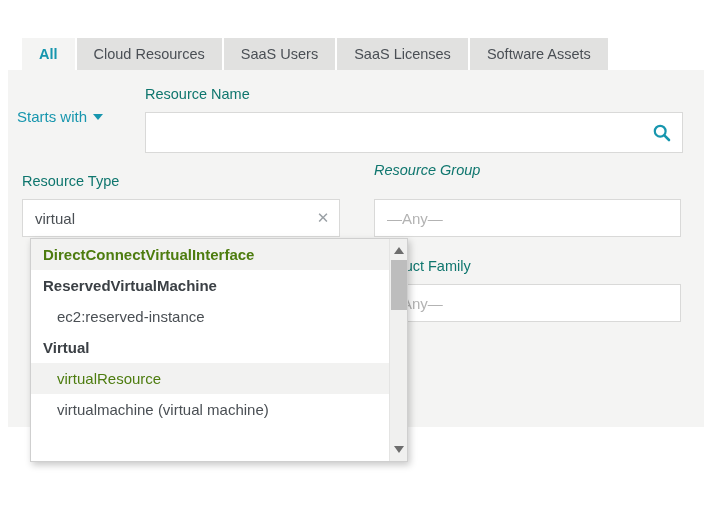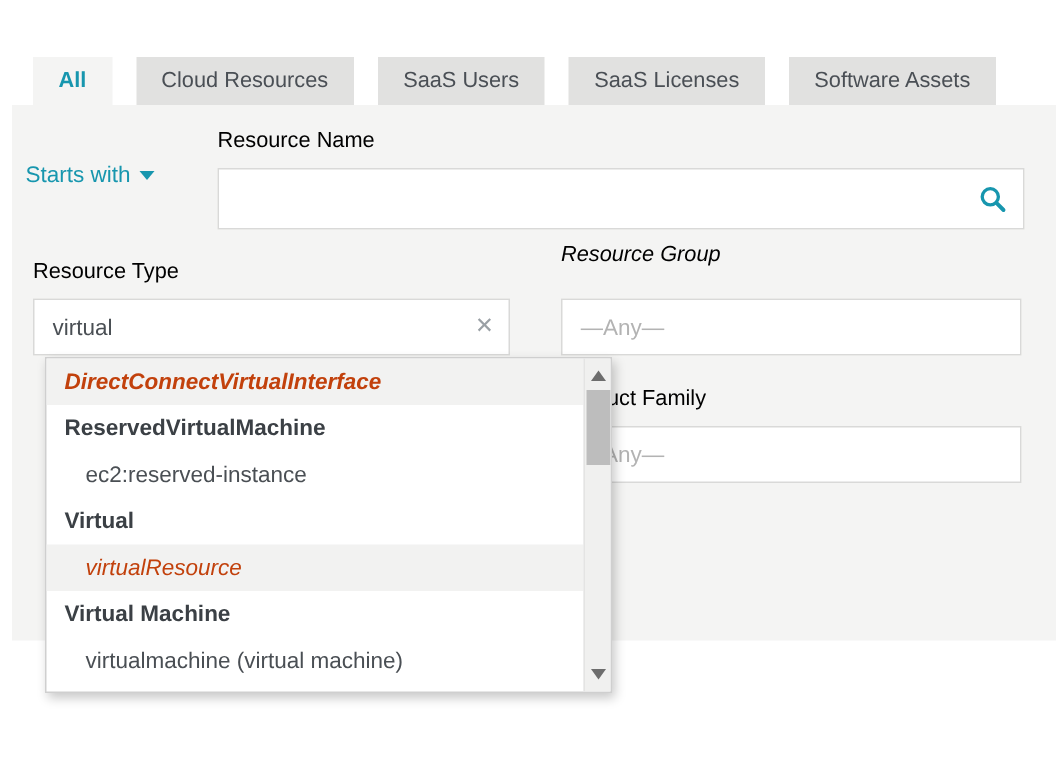--- a/index.html
+++ b/index.html
@@ -2,29 +2,29 @@
 <html><head>
 <meta charset="utf-8">
 <style>
   * { margin:0; padding:0; box-sizing:border-box; }
   html,body { background:#ffffff; }
   .page {
     position:relative; width:704px; height:512px; overflow:hidden;
     background:#ffffff; font-family:"Liberation Sans", sans-serif;
   }
   
-  .tabbar { position:absolute; left:22px; top:38px; display:flex; gap:16px; z-index:2; }
+  .tabbar { position:absolute; left:22px; top:38px; display:flex; gap:2px; z-index:2; }
   .tab {
     height:32px; line-height:32px; padding:0 17px; background:#e1e1e0;
     color:#4a4f55; font-size:14.5px; white-space:nowrap; cursor:pointer;
   }
   .tab.active { background:#f4f4f3; color:#1796ae; font-weight:bold; }
   
   .panel { position:absolute; left:8px; right:0; top:70px; height:357px; background:#f4f4f3; z-index:1; }
-  .lbl { position:absolute; color:#000000; font-size:14.5px; z-index:2; }
+  .lbl { position:absolute; color:#0f766e; font-size:14.5px; z-index:2; }
   .tinput {
     position:absolute; border:1px solid #d9d9d8; background:#ffffff; z-index:2;
     font-family:"Liberation Sans", sans-serif; font-size:15px; color:#4a4f54;
     padding:0 30px 0 12px; outline:none;
   }
   .tinput::placeholder { color:#b3b3b3; opacity:1; }
   .matchmode {
     position:absolute; left:17px; top:108px; color:#1796ae; font-size:15px;
     display:flex; align-items:center; gap:6px; cursor:pointer; z-index:2;
   }
@@ -39,21 +39,21 @@
     position:absolute; left:30px; top:238px; width:378px; height:224px; z-index:10;
     background:#ffffff; border:1px solid #cfcfcf; box-shadow:2px 3px 7px rgba(0,0,0,.22);
     overflow:hidden;
   }
   .dd-item {
     height:31px; line-height:31px; padding-left:12px; font-size:15px;
     color:#3b4045; font-weight:bold; white-space:nowrap; cursor:pointer;
     width:calc(100% - 18px); overflow:hidden;
   }
   .dd-item.option { padding-left:26px; font-weight:normal; color:#4a4f54; }
-  .dd-item.teal { color:#c2410c;font-style:italic; }
+  .dd-item.teal { color:#4d7c0f; }
   .dd-item.hl { background:#f2f2f1; }
   
   .dd-scrollbar { position:absolute; top:0; right:0; bottom:0; width:18px; background:#f0f0ef; border-left:1px solid #e4e4e3; }
   .dd-sb-up, .dd-sb-down { position:absolute; left:4px; width:0; height:0; border-left:5px solid transparent; border-right:5px solid transparent; cursor:pointer; }
   .dd-sb-up { top:8px; border-bottom:7px solid #6d6d6d; }
   .dd-sb-down { bottom:8px; border-top:7px solid #6d6d6d; }
   .dd-sb-thumb { position:absolute; left:1px; top:21px; width:16px; height:50px; background:#bdbdbd; cursor:pointer; }
   
   .add-btn {
     position:absolute; left:22px; top:459px; height:33px; z-index:5;
@@ -102,21 +102,20 @@
   <div class="lbl" style="left:374px; top:258px;">Product Family</div>
   <input class="tinput" style="left: 374px; top: 284px; width: 307px; height: 38px;" placeholder="—Any—">
 
 
   <div class="dropdown">
     <div class="dd-item hl teal">DirectConnectVirtualInterface</div>
     <div class="dd-item">ReservedVirtualMachine</div>
     <div class="dd-item option">ec2:reserved-instance</div>
     <div class="dd-item">Virtual</div>
     <div class="dd-item option hl teal">virtualResource</div>
-    <div class="dd-item">Virtual Machine</div>
     <div class="dd-item option">virtualmachine (virtual machine)</div>
 
     <div class="dd-scrollbar">
       <div class="dd-sb-up"></div>
       <div class="dd-sb-thumb"></div>
       <div class="dd-sb-down"></div>
     </div>
   </div>
 
 </div>

